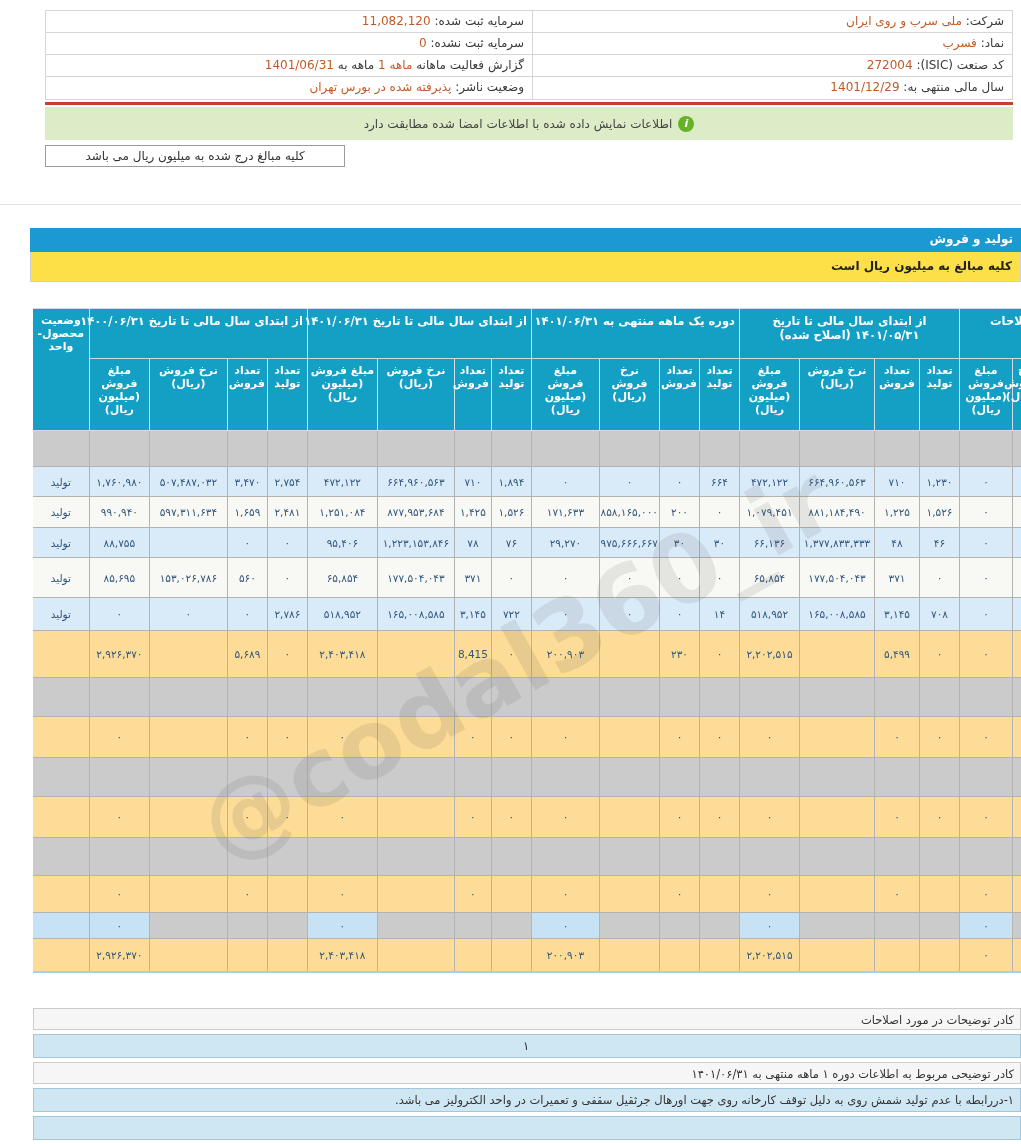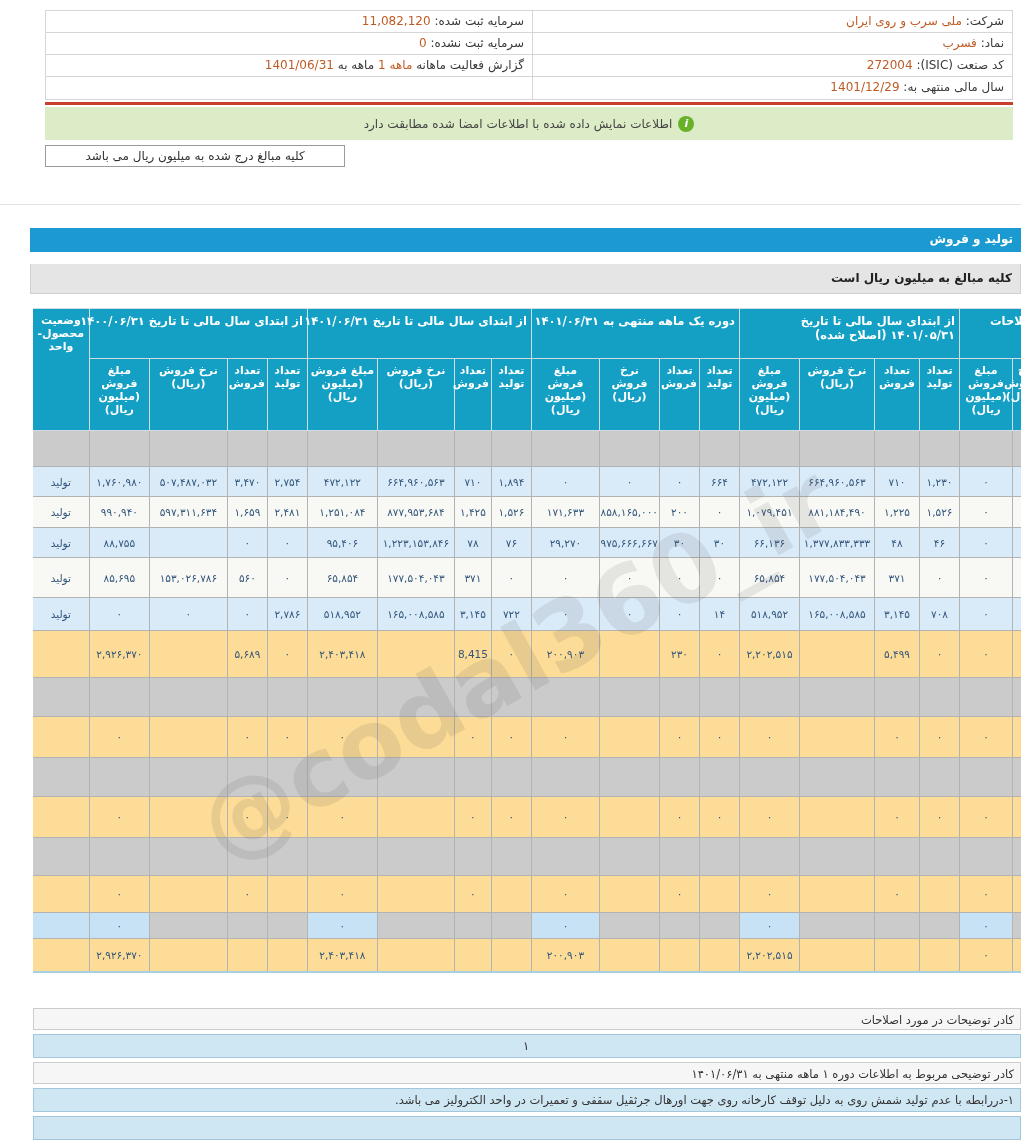--- a/index.html
+++ b/index.html
@@ -33,22 +33,22 @@
   .unit-box { position: absolute; left: 45px; top: 145px; width: 300px; height: 22px;
     border: 1px solid #9a9a9a; background: #fff; font-size: 12px; color: #333;
     text-align: center; line-height: 20px; }
 
   .thin-divider { position: absolute; left: 0; top: 204px; width: 1021px; height: 1px;
     background: #e2e2e2; }
 
   .section-bar { position: absolute; left: 30px; top: 228px; width: 991px; height: 24px;
     background: #1b9ad2; color: #fff; font-weight: bold; font-size: 12px;
     padding: 4px 8px 0 0; }
-  .section-subtitle { position: absolute; left: 30px; top: 264px; width: 991px; height: 30px;
-    background: #e5e5e5; border: 1px solid #d0d0d0; border-top: none; color: #222;
+  .section-subtitle { position: absolute; left: 30px; top: 252px; width: 991px; height: 30px;
+    background: #fde047; border: 1px solid #d0d0d0; border-top: none; color: #222;
     font-weight: bold; font-size: 12px; padding: 7px 8px 0 0; }
 
   
   .table-wrap { position: absolute; left: 33px; top: 308px; width: 988px; height: 678px;
     overflow: hidden; }
   .main-table { position: relative; right: -22px; border-collapse: collapse;
     table-layout: fixed; width: 1010px; font-size: 10.5px; }
   .main-table th, .main-table td { border: 1px solid #b3b3b3; }
   .main-table thead th { background: #149fc4; color: #fff; border: 1px solid #cfdce2;
     vertical-align: top; font-weight: bold; }
@@ -89,20 +89,21 @@
     <div class="info-row">
       <div class="info-cell right"><span class="info-label">نماد:</span> <span class="info-value">فسرب</span></div>
       <div class="info-cell left"><span class="info-label">سرمایه ثبت نشده:</span> <span class="info-value ltr">0</span> </div>
     </div>
     <div class="info-row">
       <div class="info-cell right"><span class="info-label">کد صنعت (ISIC):</span> <span class="info-value">272004</span></div>
       <div class="info-cell left"><span class="info-label">گزارش فعالیت ماهانه</span> <span class="info-value ltr">1 ماهه</span> <span class="info-label">ماهه به</span> <span class="info-value ltr">1401/06/31</span> </div>
     </div>
     <div class="info-row">
       <div class="info-cell right"><span class="info-label">سال مالی منتهی به:</span> <span class="info-value">1401/12/29</span></div>
+      <div class="info-cell left"><span class="info-label">وضعیت ناشر:</span> <span class="info-value ltr">پذیرفته شده در بورس تهران</span> </div>
     </div>
   </div>
 
 <div class="red-line"></div>
 
 <div class="notice-bar">
   <span class="notice-icon">i</span>
   <span>اطلاعات نمایش داده شده با اطلاعات امضا شده مطابقت دارد</span>
 </div>
 
@@ -134,21 +135,21 @@
         <col style="width: 70px;">
         <col style="width: 40px;">
         <col style="width: 40px;">
         <col style="width: 78px;">
         <col style="width: 60px;">
         <col style="width: 57px;">
       </colgroup>
       <thead>
         <tr>
           <th class="group-h nowrap" colspan="2" style="height: 50px;">اصلاحات</th>
-          <th class="group-h" colspan="4" style="height: 50px; text-align: right;">از ابتدای سال مالی تا تاریخ ۱۴۰۱/۰۵/۳۱ (اصلاح شده)</th>
+          <th class="group-h" colspan="4" style="height: 50px;">از ابتدای سال مالی تا تاریخ ۱۴۰۱/۰۵/۳۱ (اصلاح شده)</th>
           <th class="group-h nowrap" colspan="4" style="height: 50px;">دوره یک ماهه منتهی به ۱۴۰۱/۰۶/۳۱</th>
           <th class="group-h nowrap" colspan="4" style="height: 50px;">از ابتدای سال مالی تا تاریخ ۱۴۰۱/۰۶/۳۱</th>
           <th class="group-h nowrap" colspan="4" style="height: 50px;">از ابتدای سال مالی تا تاریخ ۱۴۰۰/۰۶/۳۱</th>
           <th class="corner-h" rowspan="2">وضعیت محصول- واحد</th>
         </tr>
         <tr>
           <th class="sub-h" style="height: 72px;">نرخ فروش (ریال)</th>
           <th class="sub-h" style="height: 72px;">مبلغ فروش (میلیون ریال)</th>
           <th class="sub-h" style="height: 72px;">تعداد تولید</th>
           <th class="sub-h" style="height: 72px;">تعداد فروش</th>

